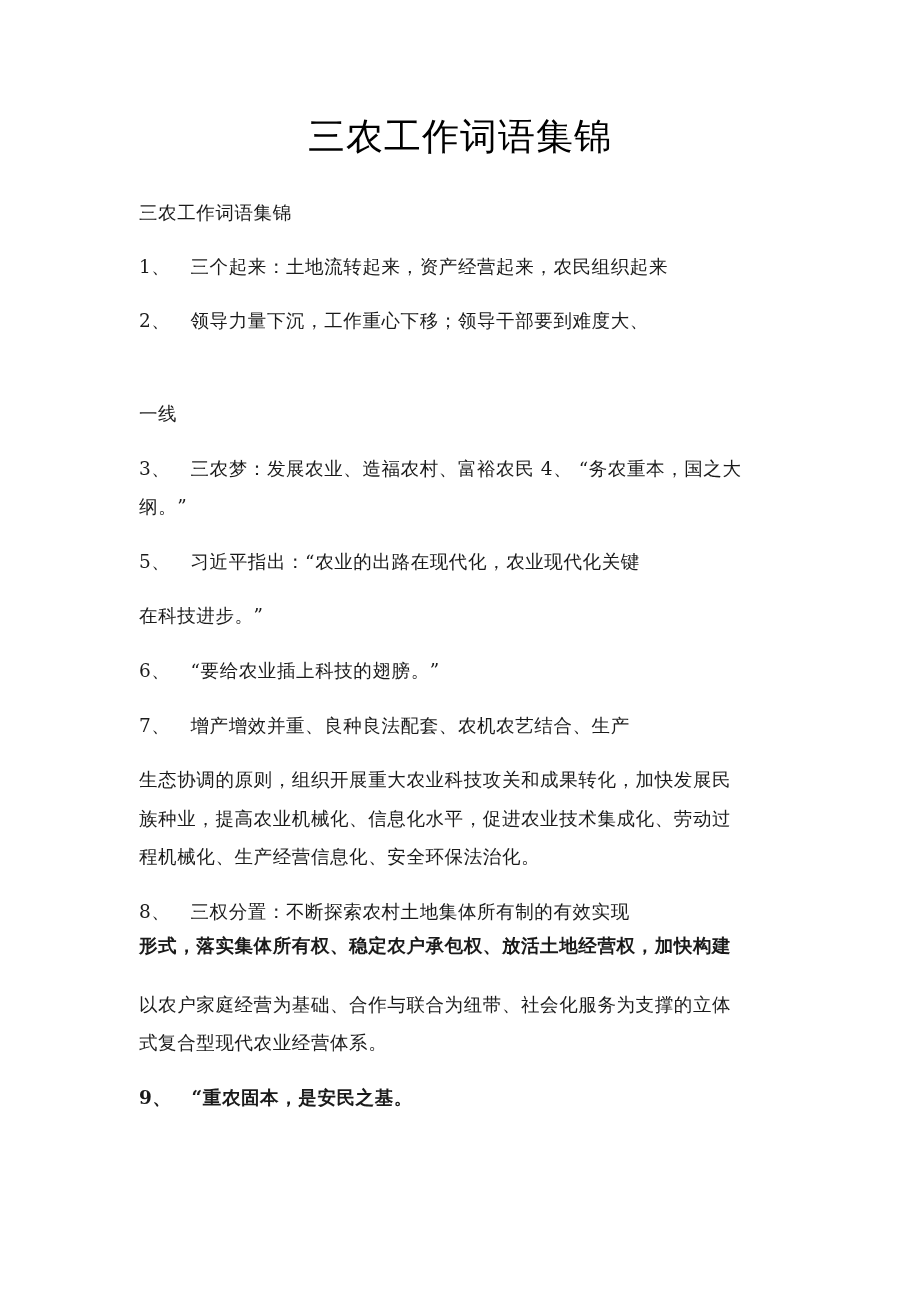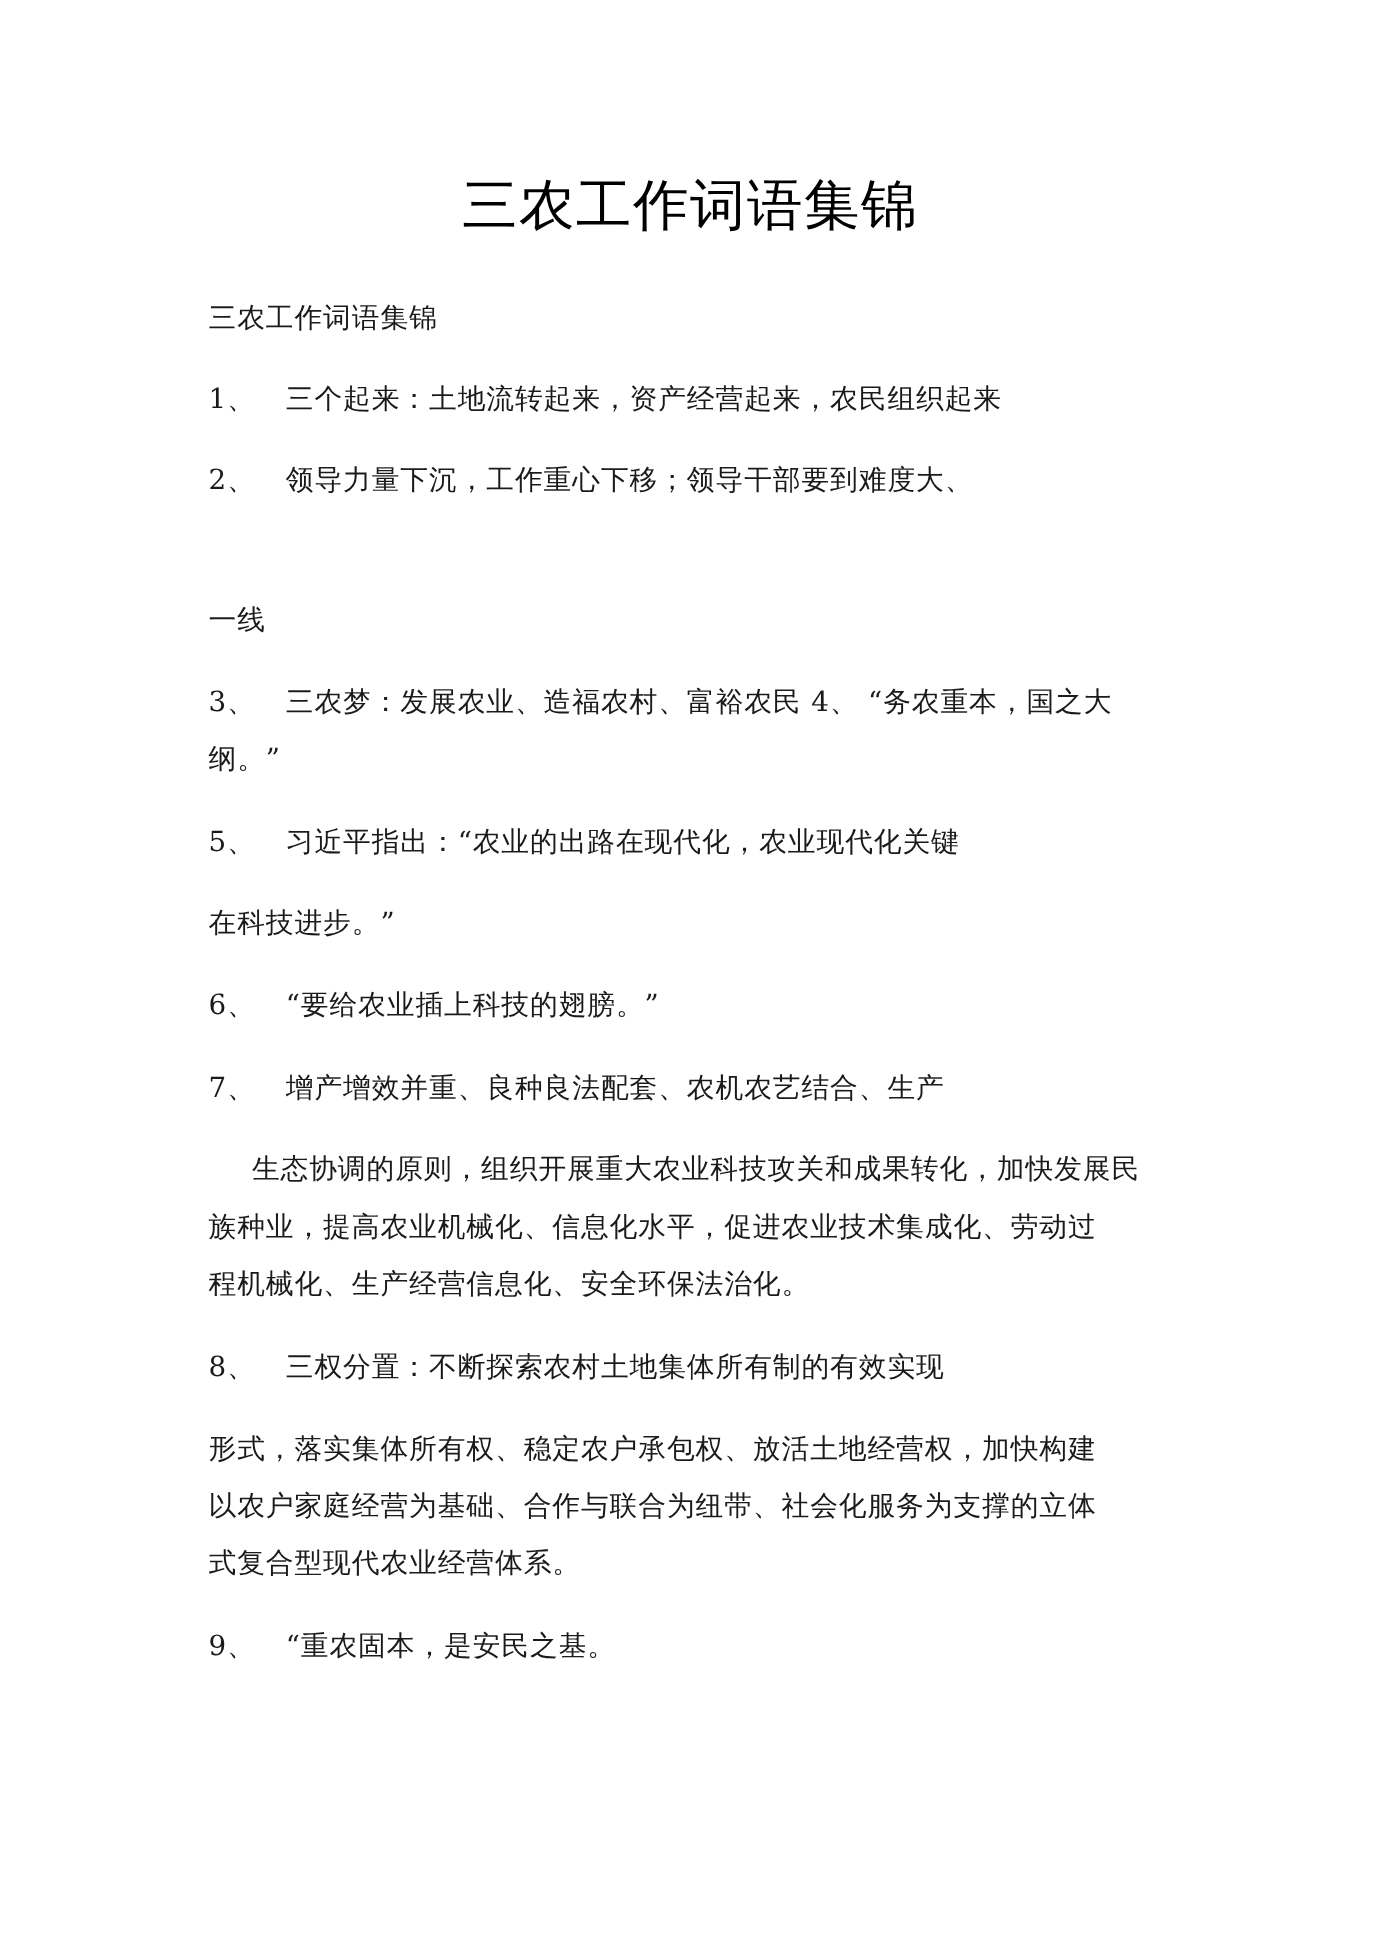--- a/index.html
+++ b/index.html
@@ -23,21 +23,21 @@
 
   <div class="line" style="top:255px;"><span class="num">1、</span><span class="gap"></span><span>三个起来：土地流转起来，资产经营起来，农民组织起来</span></div>
   <div class="line" style="top:309px;"><span class="num">2、</span><span class="gap"></span><span>领导力量下沉，工作重心下移；领导干部要到难度大、</span></div>
   <div class="line" style="top:402px;">一线</div>
   <div class="line" style="top:457px;"><span class="num">3、</span><span class="gap"></span><span>三农梦：发展农业、造福农村、富裕农民 4、 “务农重本，国之大</span></div>
   <div class="line" style="top:495px;">纲。”</div>
   <div class="line" style="top:550px;"><span class="num">5、</span><span class="gap"></span><span>习近平指出：“农业的出路在现代化，农业现代化关键</span></div>
   <div class="line" style="top:604px;">在科技进步。”</div>
   <div class="line" style="top:659px;"><span class="num">6、</span><span class="gap"></span><span>“要给农业插上科技的翅膀。”</span></div>
   <div class="line" style="top:714px;"><span class="num">7、</span><span class="gap"></span><span>增产增效并重、良种良法配套、农机农艺结合、生产</span></div>
-  <div class="line" style="top:768px;text-align:center;">生态协调的原则，组织开展重大农业科技攻关和成果转化，加快发展民</div>
+  <div class="line" style="top:768px;">生态协调的原则，组织开展重大农业科技攻关和成果转化，加快发展民</div>
   <div class="line" style="top:807px;">族种业，提高农业机械化、信息化水平，促进农业技术集成化、劳动过</div>
   <div class="line" style="top:845px;">程机械化、生产经营信息化、安全环保法治化。</div>
   <div class="line" style="top:900px;"><span class="num">8、</span><span class="gap"></span><span>三权分置：不断探索农村土地集体所有制的有效实现</span></div>
-  <div class="line" style="top:955px;">形式，落实集体所有权、稳定农户承包权、放活土地经营权，加快构建</div>
+  <div class="line" style="top:934px;font-weight:bold;">形式，落实集体所有权、稳定农户承包权、放活土地经营权，加快构建</div>
   <div class="line" style="top:993px;">以农户家庭经营为基础、合作与联合为纽带、社会化服务为支撑的立体</div>
   <div class="line" style="top:1031px;">式复合型现代农业经营体系。</div>
-  <div class="line" style="top:1086px;"><span class="num">9、</span><span class="gap"></span><span>“重农固本，是安民之基。</span></div>
+  <div class="line" style="top:1086px;font-weight:bold;"><span class="num">9、</span><span class="gap"></span><span>“重农固本，是安民之基。</span></div>
 </div>
 
 </body></html>

